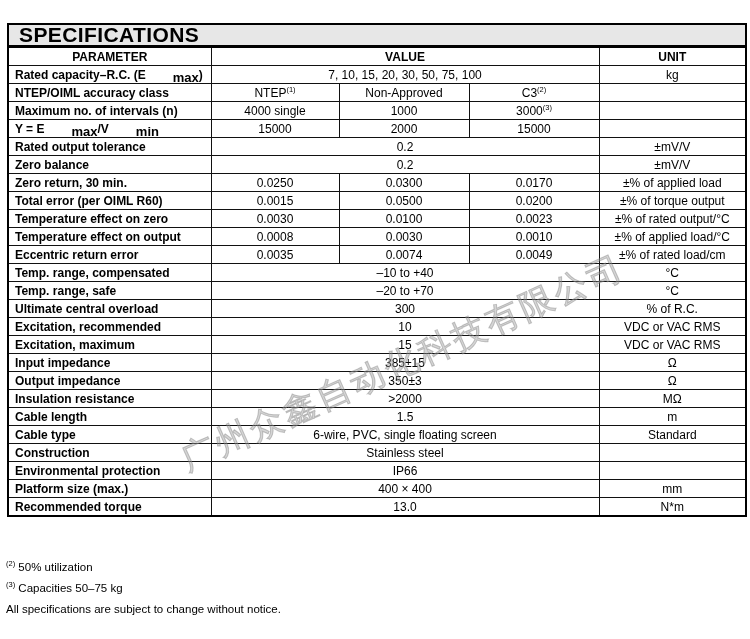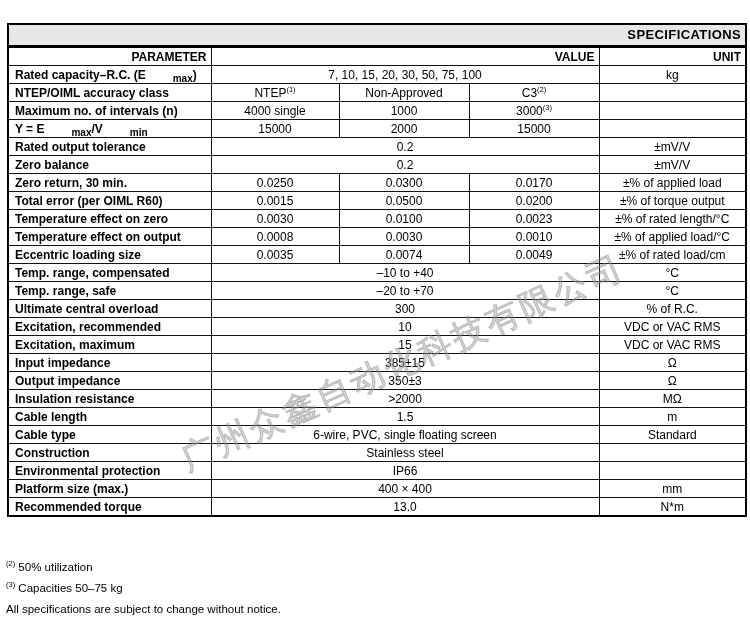--- a/index.html
+++ b/index.html
@@ -16,29 +16,29 @@
     border:2px solid #000;
   }
   .spec th,.spec td{
     border:1px solid #111;
     font-size:12px;line-height:16px;height:17px;
     padding:0 4px;overflow:hidden;white-space:nowrap;
   }
   tr.title-row th{
     background:#e7e7e7;
     border-bottom:3px solid #000;
-    text-align:right;padding:2px 4px 2px 10px;height:15px;
-    font-size:13px;font-weight:bold;letter-spacing:0.4px;
-  }
-  tr.header-row th{font-weight:bold;text-align:right;}
+    text-align:left;padding:2px 4px 2px 10px;height:15px;
+    font-size:21px;font-weight:bold;letter-spacing:0.4px;
+  }
+  tr.header-row th{font-weight:bold;text-align:center;}
   td.param{font-weight:bold;text-align:left;padding-left:6px;}
   td.val{text-align:center;}
   td.unit{text-align:center;}
   .spec sup{font-size:7.5px;vertical-align:super;line-height:0;}
-  .spec sub{font-size:10px;vertical-align:sub;line-height:0;padding-left:27px;}
+  .spec sub{font-size:13px;vertical-align:sub;line-height:0;padding-left:27px;}
 
   .footnotes{
     position:absolute;left:6px;top:557px;
     font-size:11.5px;line-height:21px;
   }
   .footnotes sup{font-size:7.5px;vertical-align:super;line-height:0;}
 
   .watermark{
     position:absolute;left:183px;top:438px;
     transform:rotate(-24deg);transform-origin:left center;
@@ -120,31 +120,31 @@
           <td class="val">0.0015</td>
           <td class="val">0.0500</td>
           <td class="val">0.0200</td>
           <td class="unit">±% of torque output</td>
         </tr>
         <tr>
           <td class="param">Temperature effect on zero</td>
           <td class="val">0.0030</td>
           <td class="val">0.0100</td>
           <td class="val">0.0023</td>
-          <td class="unit">±% of rated length/°C</td>
+          <td class="unit">±% of rated output/°C</td>
         </tr>
         <tr>
           <td class="param">Temperature effect on output</td>
           <td class="val">0.0008</td>
           <td class="val">0.0030</td>
           <td class="val">0.0010</td>
           <td class="unit">±% of applied load/°C</td>
         </tr>
         <tr>
-          <td class="param">Eccentric loading size</td>
+          <td class="param">Eccentric return error</td>
           <td class="val">0.0035</td>
           <td class="val">0.0074</td>
           <td class="val">0.0049</td>
           <td class="unit">±% of rated load/cm</td>
         </tr>
         <tr>
           <td class="param">Temp. range, compensated</td>
           <td class="val" colspan="3">–10 to +40</td>
           <td class="unit">°C</td>
         </tr>

